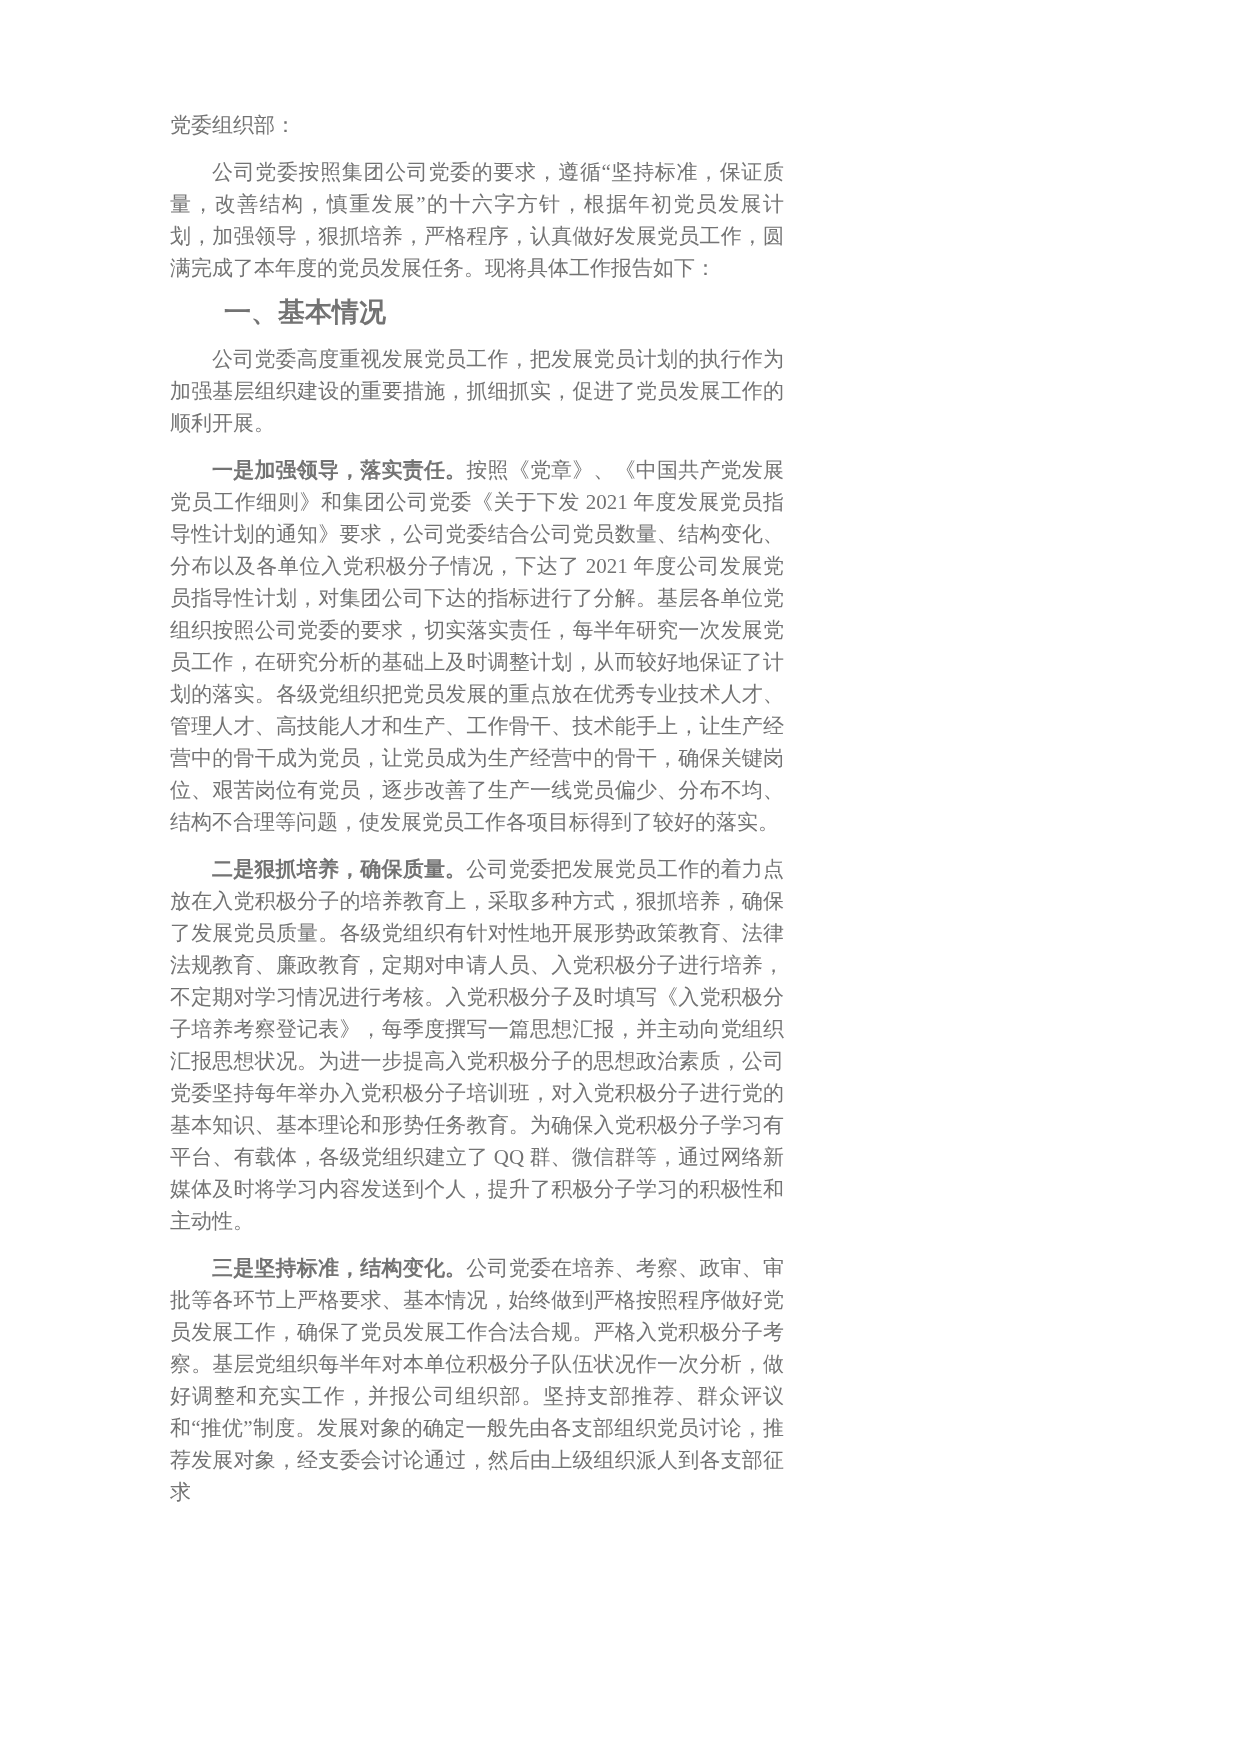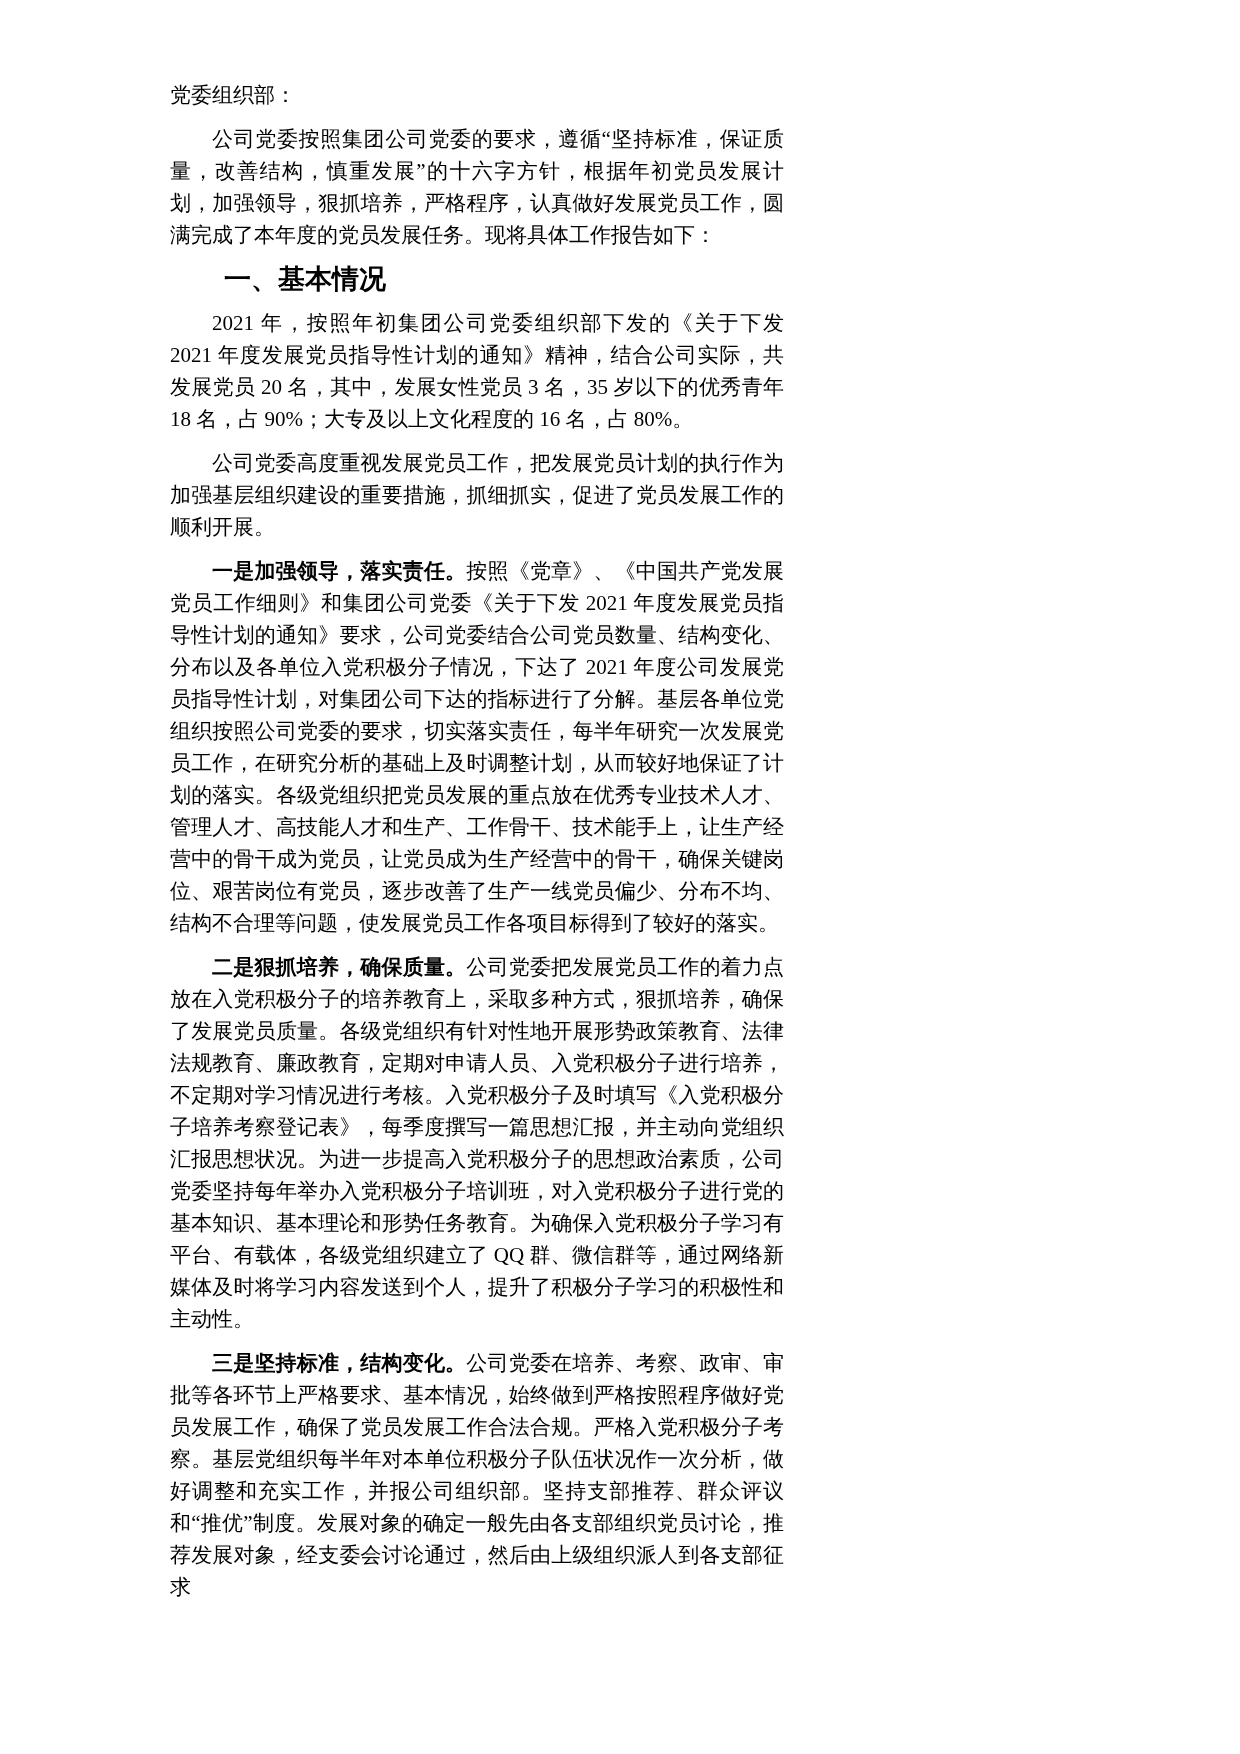--- a/index.html
+++ b/index.html
@@ -4,34 +4,34 @@
 <style>
   html, body {
     margin: 0;
     padding: 0;
     background: #ffffff;
   }
   .page {
     width: 1060px;
     min-height: 1754px;
     box-sizing: border-box;
-    padding: 79px 276px 60px 170px;
+    padding: 109px 276px 60px 170px;
     background: #ffffff;
-    color: #000000;
+    color: #737373;
     font-family: "Liberation Serif", "DejaVu Serif", serif;
     font-size: 21px;
     line-height: 32px;
   }
   .salutation {
     margin: 0 0 12px 0;
     text-indent: 0;
     text-align: justify;
   }
   .para {
-    margin: 0 0 12px 0;
+    margin: 15px 0 12px 0;
     text-indent: 2em;
     text-align: justify;
   }
   .heading {
     margin: 12px 0 12px 0;
     text-indent: 2em;
     font-size: 27px;
     font-weight: bold;
     line-height: 32px;
   }
@@ -43,21 +43,20 @@
 <body>
 
 <div class="page">
 
   <p class="salutation">党委组织部：</p>
 
   <p class="para">公司党委按照集团公司党委的要求，遵循“坚持标准，保证质量，改善结构，慎重发展”的十六字方针，根据年初党员发展计划，加强领导，狠抓培养，严格程序，认真做好发展党员工作，圆满完成了本年度的党员发展任务。现将具体工作报告如下：</p>
 
   <h3 class="heading">一、基本情况</h3>
 
-  <p class="para">2021 年，按照年初集团公司党委组织部下发的《关于下发 2021 年度发展党员指导性计划的通知》精神，结合公司实际，共发展党员 20 名，其中，发展女性党员 3 名，35 岁以下的优秀青年 18 名，占 90%；大专及以上文化程度的 16 名，占 80%。</p>
 
 
   <p class="para">公司党委高度重视发展党员工作，把发展党员计划的执行作为加强基层组织建设的重要措施，抓细抓实，促进了党员发展工作的顺利开展。</p>
 
   <p class="para"><strong class="lead">一是加强领导，落实责任。</strong><span>按照《党章》、《中国共产党发展党员工作细则》和集团公司党委《关于下发 2021 年度发展党员指导性计划的通知》要求，公司党委结合公司党员数量、结构变化、分布以及各单位入党积极分子情况，下达了 2021 年度公司发展党员指导性计划，对集团公司下达的指标进行了分解。基层各单位党组织按照公司党委的要求，切实落实责任，每半年研究一次发展党员工作，在研究分析的基础上及时调整计划，从而较好地保证了计划的落实。各级党组织把党员发展的重点放在优秀专业技术人才、管理人才、高技能人才和生产、工作骨干、技术能手上，让生产经营中的骨干成为党员，让党员成为生产经营中的骨干，确保关键岗位、艰苦岗位有党员，逐步改善了生产一线党员偏少、分布不均、结构不合理等问题，使发展党员工作各项目标得到了较好的落实。</span></p>
 
   <p class="para"><strong class="lead">二是狠抓培养，确保质量。</strong><span>公司党委把发展党员工作的着力点放在入党积极分子的培养教育上，采取多种方式，狠抓培养，确保了发展党员质量。各级党组织有针对性地开展形势政策教育、法律法规教育、廉政教育，定期对申请人员、入党积极分子进行培养，不定期对学习情况进行考核。入党积极分子及时填写《入党积极分子培养考察登记表》，每季度撰写一篇思想汇报，并主动向党组织汇报思想状况。为进一步提高入党积极分子的思想政治素质，公司党委坚持每年举办入党积极分子培训班，对入党积极分子进行党的基本知识、基本理论和形势任务教育。为确保入党积极分子学习有平台、有载体，各级党组织建立了 QQ 群、微信群等，通过网络新媒体及时将学习内容发送到个人，提升了积极分子学习的积极性和主动性。</span></p>
 
   <p class="para"><strong class="lead">三是坚持标准，结构变化。</strong><span>公司党委在培养、考察、政审、审批等各环节上严格要求、基本情况，始终做到严格按照程序做好党员发展工作，确保了党员发展工作合法合规。严格入党积极分子考察。基层党组织每半年对本单位积极分子队伍状况作一次分析，做好调整和充实工作，并报公司组织部。坚持支部推荐、群众评议和“推优”制度。发展对象的确定一般先由各支部组织党员讨论，推荐发展对象，经支委会讨论通过，然后由上级组织派人到各支部征求</span></p>
 

